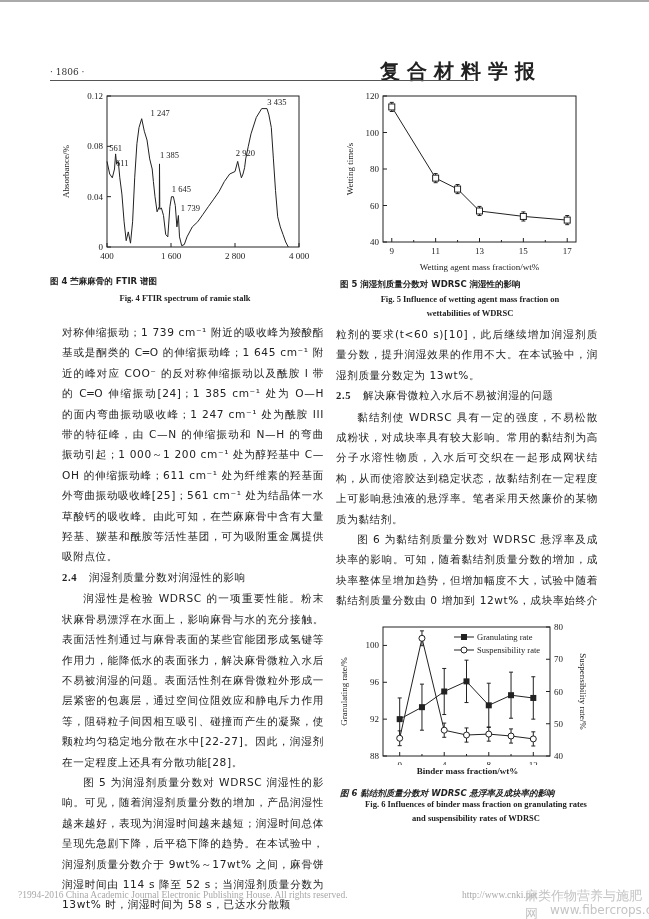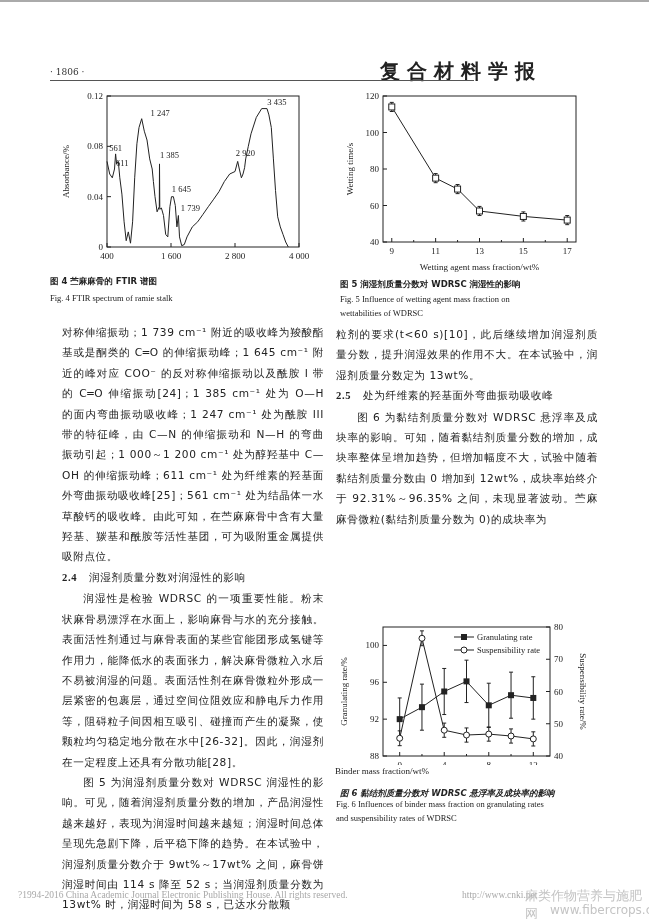--- a/index.html
+++ b/index.html
@@ -5,21 +5,21 @@
   html, body { margin:0; padding:0; background:#fff; }
   body { width:649px; height:919px; position:relative; overflow:hidden;
          font-family:"DejaVu Serif", serif; color:#1a1a1a; }
   .topline { position:absolute; left:0; top:0; width:649px; height:2px; background:#aaa; }
   .pageno { position:absolute; left:50px; top:67px; font-size:9px; color:#333; }
   .journal { position:absolute; left:380px; top:58px; font-family:"DejaVu Sans", sans-serif; font-size:20px; font-weight:bold; letter-spacing:7px; color:#222; }
   .hrule { position:absolute; left:50px; top:80px; width:424px; height:1px; background:#555; }
   .fig { position:absolute; }
   .fig svg text { font-family:"Liberation Serif", serif; fill:#222; }
   .cap-cn { position:absolute; font-family:"DejaVu Sans", sans-serif; font-size:8.5px; font-weight:bold; text-align:left; color:#222; }
-  .cap-en { position:absolute; font-family:"Liberation Serif", serif; font-size:8.5px; color:#222; line-height:15px; }
+  .cap-en { position:absolute; font-family:"Liberation Serif", serif; font-size:8.5px; text-align:center; color:#222; line-height:15px;font-weight:bold; }
   .col { position:absolute; font-family:"DejaVu Sans", sans-serif; font-size:10.6px; line-height:20.4px; color:#222; text-align:justify; letter-spacing:0.6px; }
   .col p { margin:0; }
   .indent { text-indent:2em; }
   .sec { font-weight:normal; }
   .sec .num { font-family:"Liberation Serif", serif; font-weight:bold; margin-right:12px; }
   .footer { position:absolute; left:0; top:890px; width:649px; font-family:"Liberation Serif", serif; font-size:9.5px; color:#a8a8a8; white-space:nowrap; }
   .footer .copy { position:absolute; left:18px; top:0;text-align:center; }
   .footer .url { position:absolute; left:462px; top:0; }
   .wm1 { position:absolute; left:525px; top:887px; font-family:"DejaVu Sans", sans-serif; font-size:13px; color:#c4c4c4; }
   .wm2 { position:absolute; left:550px; top:903px; font-family:"DejaVu Sans", sans-serif; font-size:12px; color:#c4c4c4; }
@@ -127,29 +127,30 @@
 </div>
 <div class="cap-cn" style="left:340px;top:279px;width:260px;">图 5  润湿剂质量分数对 WDRSC 润湿性的影响</div>
 <div class="cap-en" style="left:340px;top:292px;width:260px;">Fig. 5   Influence of wetting agent mass fraction on</div>
 <div class="cap-en" style="left:340px;top:306px;width:260px;">wettabilities of WDRSC</div>
 
 <div class="col" style="left:62px;top:322px;width:262px;">
   <p>对称伸缩振动；1 739 cm⁻¹ 附近的吸收峰为羧酸酯基或是酮类的 C═O 的伸缩振动峰；1 645 cm⁻¹ 附近的峰对应 COO⁻ 的反对称伸缩振动以及酰胺 I 带的 C═O 伸缩振动[24]；1 385 cm⁻¹ 处为 O—H 的面内弯曲振动吸收峰；1 247 cm⁻¹ 处为酰胺 III 带的特征峰，由 C—N 的伸缩振动和 N—H 的弯曲振动引起；1 000～1 200 cm⁻¹ 处为醇羟基中 C—OH 的伸缩振动峰；611 cm⁻¹ 处为纤维素的羟基面外弯曲振动吸收峰[25]；561 cm⁻¹ 处为结晶体一水草酸钙的吸收峰。由此可知，在苎麻麻骨中含有大量羟基、羰基和酰胺等活性基团，可为吸附重金属提供吸附点位。</p>
   <p class="sec" style="margin-top:0;">
     <span class="num">2.4</span><span>润湿剂质量分数对润湿性的影响</span>
   </p>
-  <p class="indent">润湿性是检验 WDRSC 的一项重要性能。粉末状麻骨易漂浮在水面上，影响麻骨与水的充分接触。表面活性剂通过与麻骨表面的某些官能团形成氢键等作用力，能降低水的表面张力，解决麻骨微粒入水后不易被润湿的问题。表面活性剂在麻骨微粒外形成一层紧密的包裹层，通过空间位阻效应和静电斥力作用等，阻碍粒子间因相互吸引、碰撞而产生的凝聚，使颗粒均匀稳定地分散在水中[26-32]。因此，润湿剂在一定程度上还具有分散功能[28]。</p>
+  <p class="indent">润湿性是检验 WDRSC 的一项重要性能。粉末状麻骨易漂浮在水面上，影响麻骨与水的充分接触。表面活性剂通过与麻骨表面的某些官能团形成氢键等作用力，能降低水的表面张力，解决麻骨微粒入水后不易被润湿的问题。表面活性剂在麻骨微粒外形成一层紧密的包裹层，通过空间位阻效应和静电斥力作用等，阻碍粒子间因相互吸引、碰撞而产生的凝聚，使颗粒均匀稳定地分散在水中[22-27]。因此，润湿剂在一定程度上还具有分散功能[28]。</p>
   <p class="indent">图 5 为润湿剂质量分数对 WDRSC 润湿性的影响。可见，随着润湿剂质量分数的增加，产品润湿性越来越好，表现为润湿时间越来越短；润湿时间总体呈现先急剧下降，后平稳下降的趋势。在本试验中，润湿剂质量分数介于 9wt%～17wt% 之间，麻骨饼润湿时间由 114 s 降至 52 s；当润湿剂质量分数为 13wt% 时，润湿时间为 58 s，已达水分散颗</p>
 </div>
 
 <div class="col" style="left:336px;top:324px;width:262px;">
   <p>粒剂的要求(t&lt;60 s)[10]，此后继续增加润湿剂质量分数，提升润湿效果的作用不大。在本试验中，润湿剂质量分数定为 13wt%。</p>
   <p class="sec">
-    <span class="num">2.5</span><span>处为纤维素的羟基面外弯曲振动吸收峰</span>
+    <span class="num">2.5</span><span>解决麻骨微粒入水后不易被润湿的问题</span>
   </p>
+  <p class="indent">黏结剂使 WDRSC 具有一定的强度，不易松散成粉状，对成块率具有较大影响。常用的黏结剂为高分子水溶性物质，入水后可交织在一起形成网状结构，从而使溶胶达到稳定状态，故黏结剂在一定程度上可影响悬浊液的悬浮率。笔者采用天然廉价的某物质为黏结剂。</p>
   <p class="indent">图 6 为黏结剂质量分数对 WDRSC 悬浮率及成块率的影响。可知，随着黏结剂质量分数的增加，成块率整体呈增加趋势，但增加幅度不大，试验中随着黏结剂质量分数由 0 增加到 12wt%，成块率始终介于 92.31%～96.35% 之间，未现显著波动。苎麻麻骨微粒(黏结剂质量分数为 0)的成块率为</p>
 </div>
 
 <div class="fig" style="left:335px;top:615px;width:285px;height:150px;background:#fff;">
   <svg id="chart2" width="285" height="150">
       <rect x="48" y="12" width="167" height="129" fill="none" stroke="#222" stroke-width="1"></rect>
       <line x1="64.7" y1="141" x2="64.7" y2="137" stroke="#222"></line>
       <text x="64.7" y="153" font-size="9" text-anchor="middle">0</text>
       <line x1="109.23333333333332" y1="141" x2="109.23333333333332" y2="137" stroke="#222"></line>
       <text x="109.23333333333332" y="153" font-size="9" text-anchor="middle">4</text>

